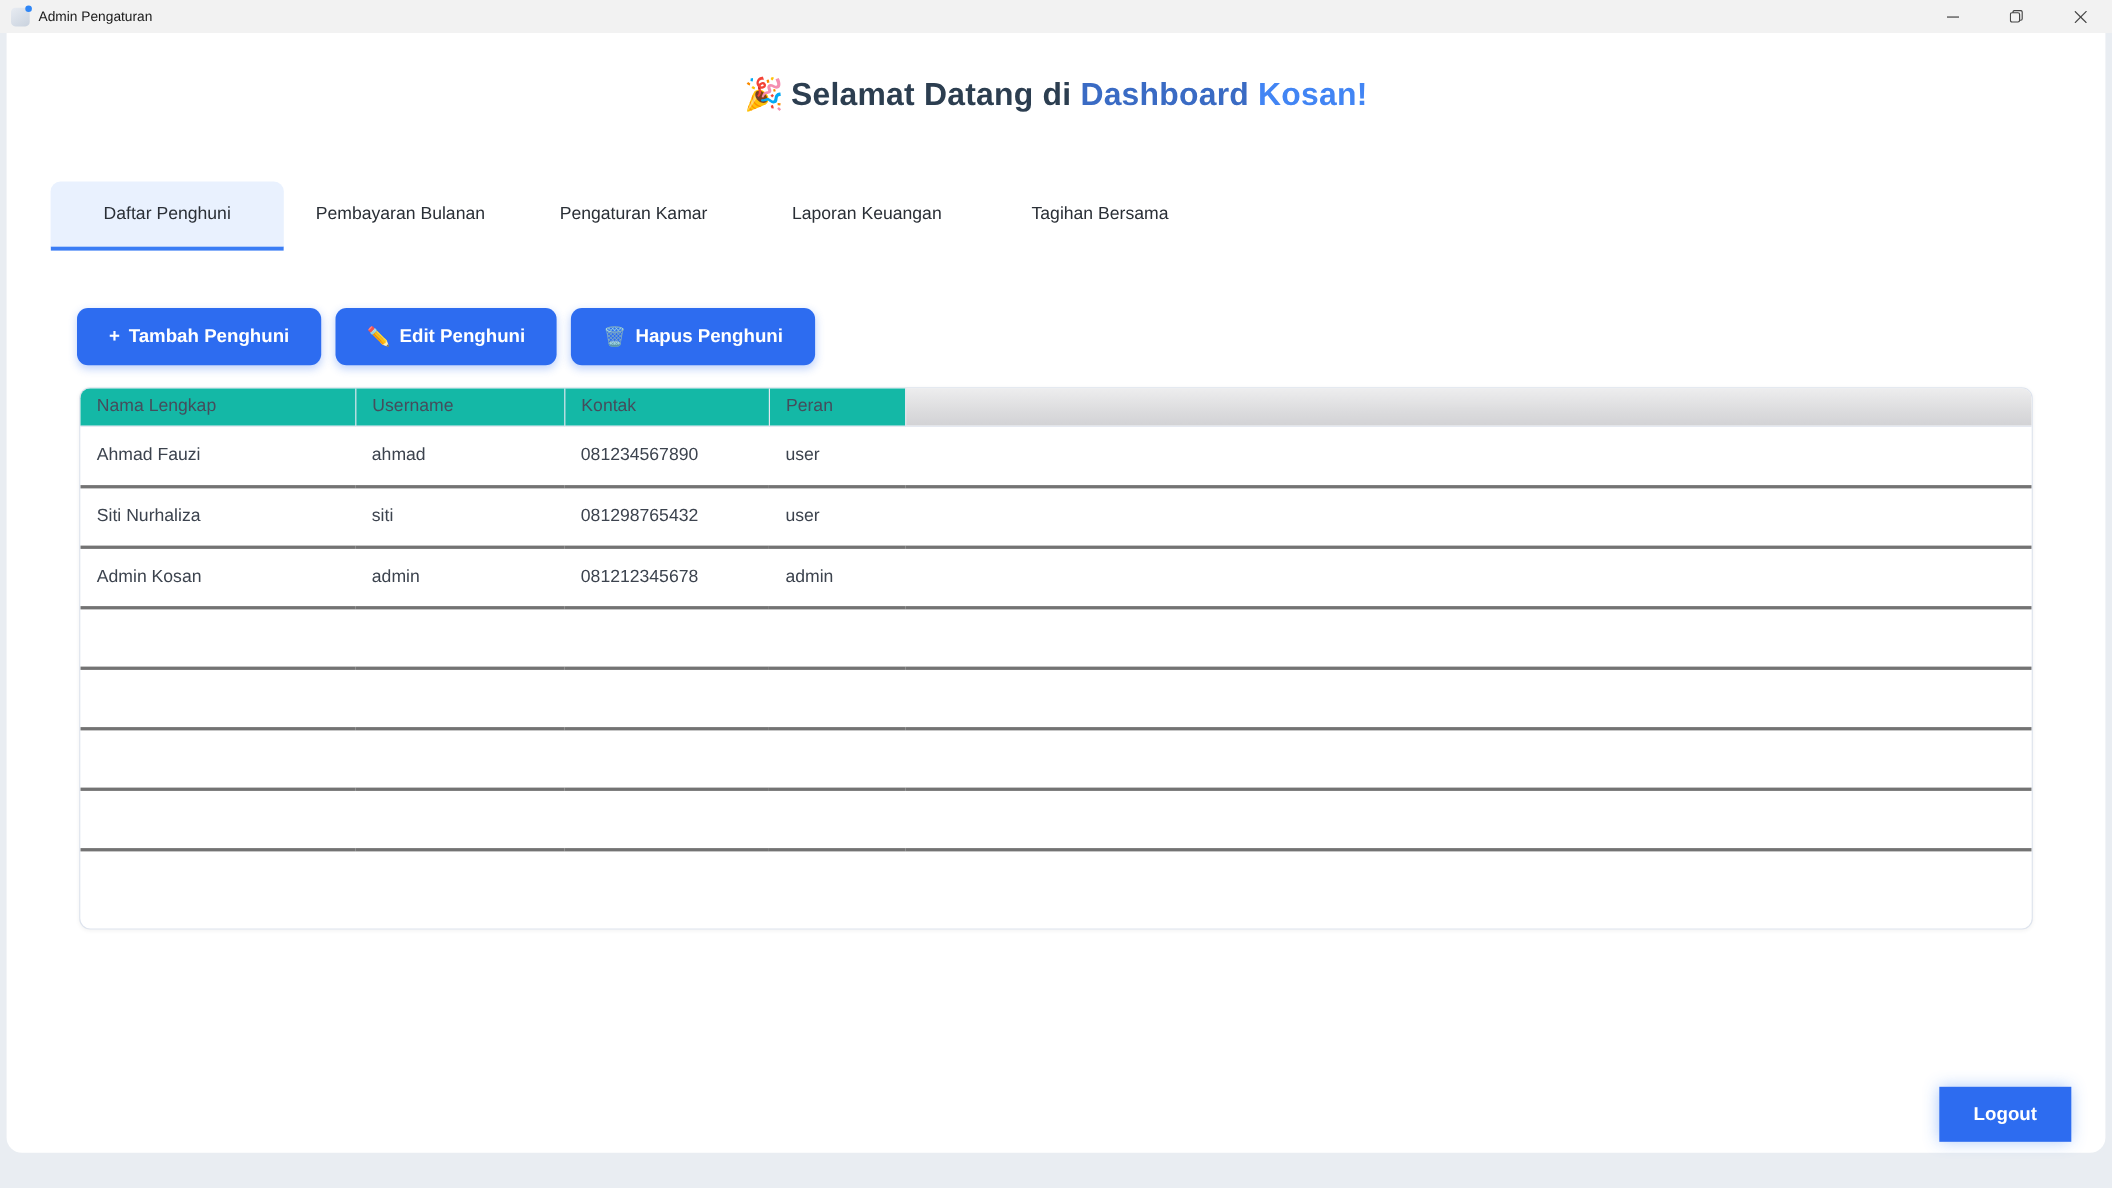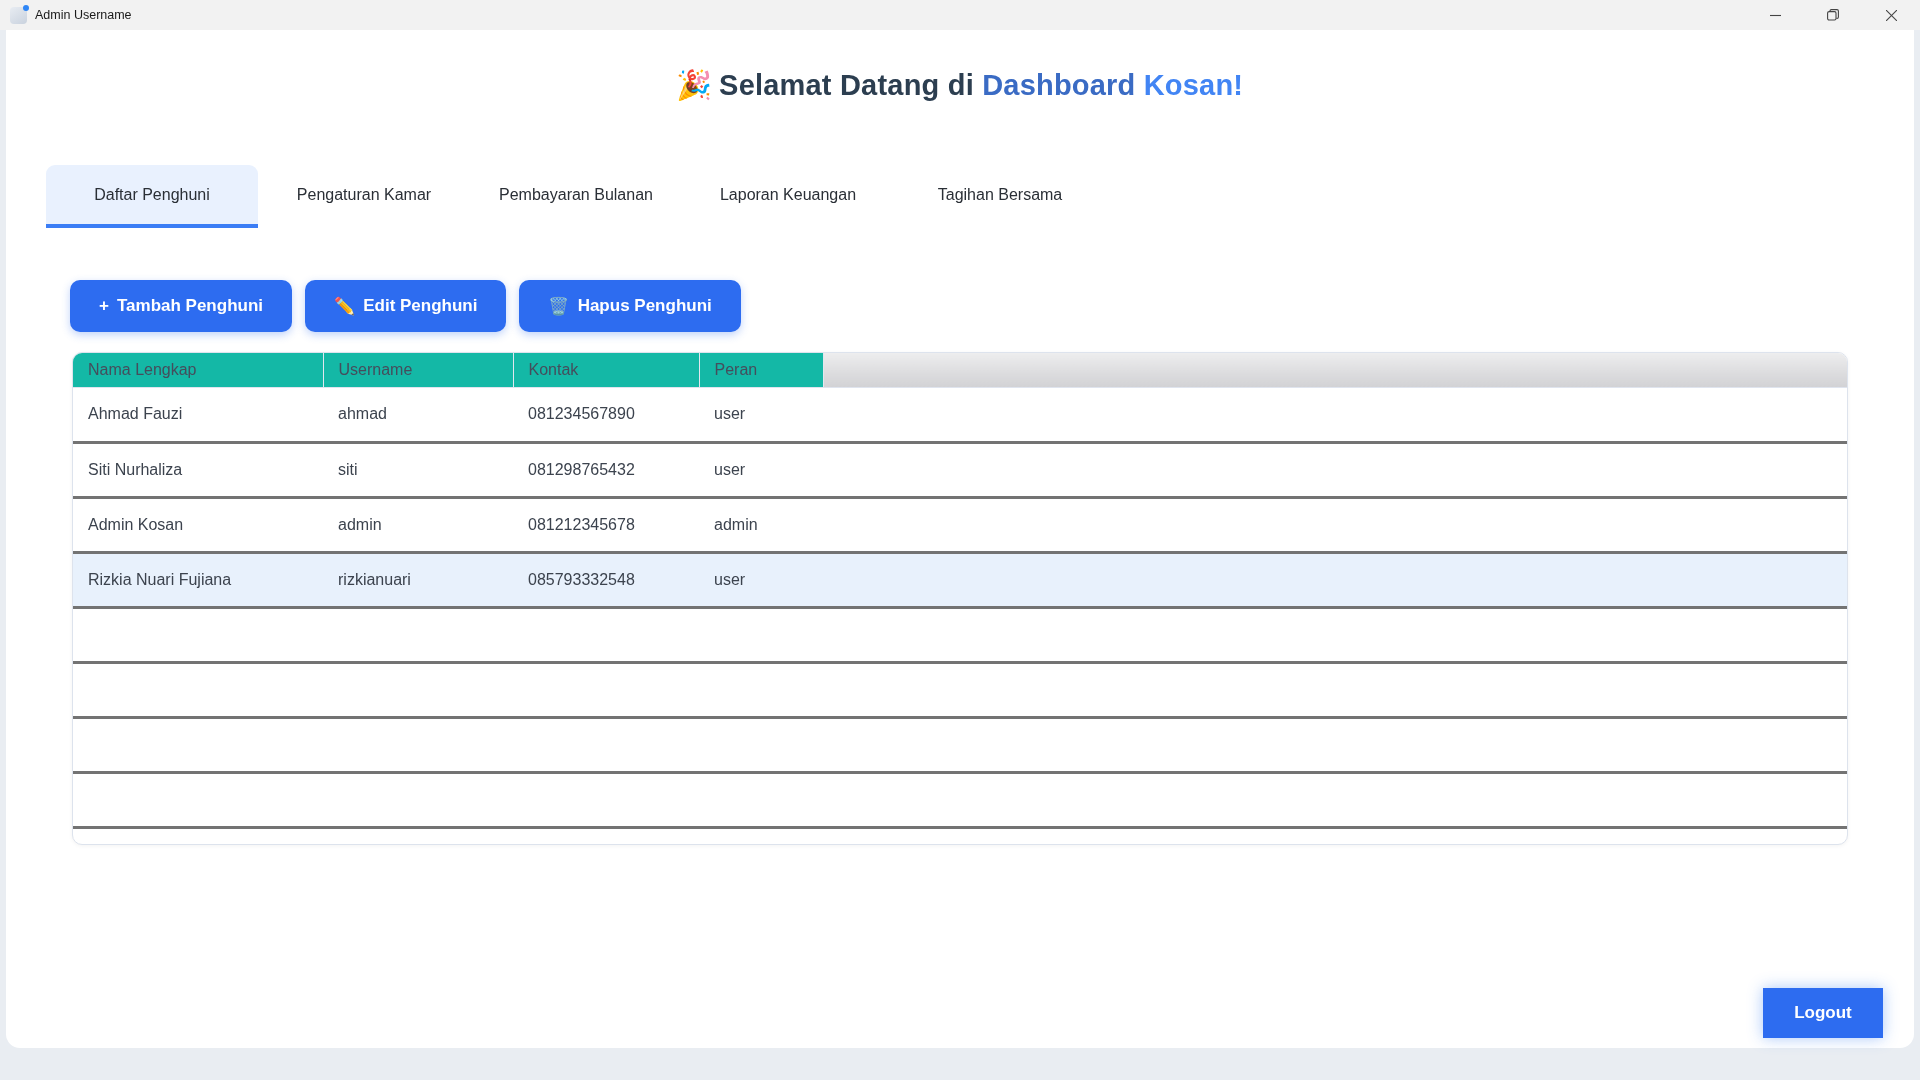--- a/index.html
+++ b/index.html
@@ -134,21 +134,21 @@
     color:#fff;font-weight:bold;font-size:17px;font-family:inherit;
     box-shadow:0 0 14px rgba(66,133,244,.45);
     cursor:default;
   }
 </style>
 </head>
 <body>
 
 <div class="titlebar">
   <span class="app-icon"></span>
-  <span class="titlebar-title">Admin Username</span>
+  <span class="titlebar-title">Admin Pengaturan</span>
   <div class="win-controls">
     <div class="win-btn">
       <svg width="11" height="11" viewBox="0 0 11 11">
           <line x1="0" y1="5.5" x2="11" y2="5.5" stroke="#444" stroke-width="1.1"></line>
         </svg>
     </div>
     <div class="win-btn">
       <svg width="12" height="12" viewBox="0 0 12 12">
           <rect x="0.6" y="2.6" width="8.4" height="8.4" rx="1.5" fill="none" stroke="#444" stroke-width="1.1"></rect>
           <path d="M3 2.6 V2 a1.4 1.4 0 0 1 1.4-1.4 H10 a1.4 1.4 0 0 1 1.4 1.4 V8 a1.4 1.4 0 0 1 -1.4 1.4 H9.4" fill="none" stroke="#444" stroke-width="1.1"></path>
@@ -166,22 +166,22 @@
 <div class="card">
 
   <div class="welcome">
     <span class="emoji">🎉</span><span>Selamat Datang di</span>
     <span class="part-blue">Dashboard</span>
     <span class="part-light-blue">Kosan!</span>
   </div>
 
   <div class="tabbar">
       <div class="tab active">Daftar Penghuni</div>
+      <div class="tab">Pembayaran Bulanan</div>
       <div class="tab">Pengaturan Kamar</div>
-      <div class="tab">Pembayaran Bulanan</div>
       <div class="tab">Laporan Keuangan</div>
       <div class="tab">Tagihan Bersama</div>
     </div>
 
   <div class="toolbar">
     <button class="btn">
       <span>+</span>
         <span>Tambah Penghuni</span>
     </button>
     <button class="btn">
@@ -227,27 +227,20 @@
             <td>user</td>
             <td></td>
           </tr>
           <tr class="">
             <td>Admin Kosan</td>
             <td>admin</td>
             <td>081212345678</td>
             <td>admin</td>
             <td></td>
           </tr>
-          <tr class="selected">
-            <td>Rizkia Nuari Fujiana</td>
-            <td>rizkianuari</td>
-            <td>085793332548</td>
-            <td>user</td>
-            <td></td>
-          </tr>
           <tr class="empty">
             <td colspan="5"></td>
           </tr>
           <tr class="empty">
             <td colspan="5"></td>
           </tr>
           <tr class="empty">
             <td colspan="5"></td>
           </tr>
           <tr class="empty">

